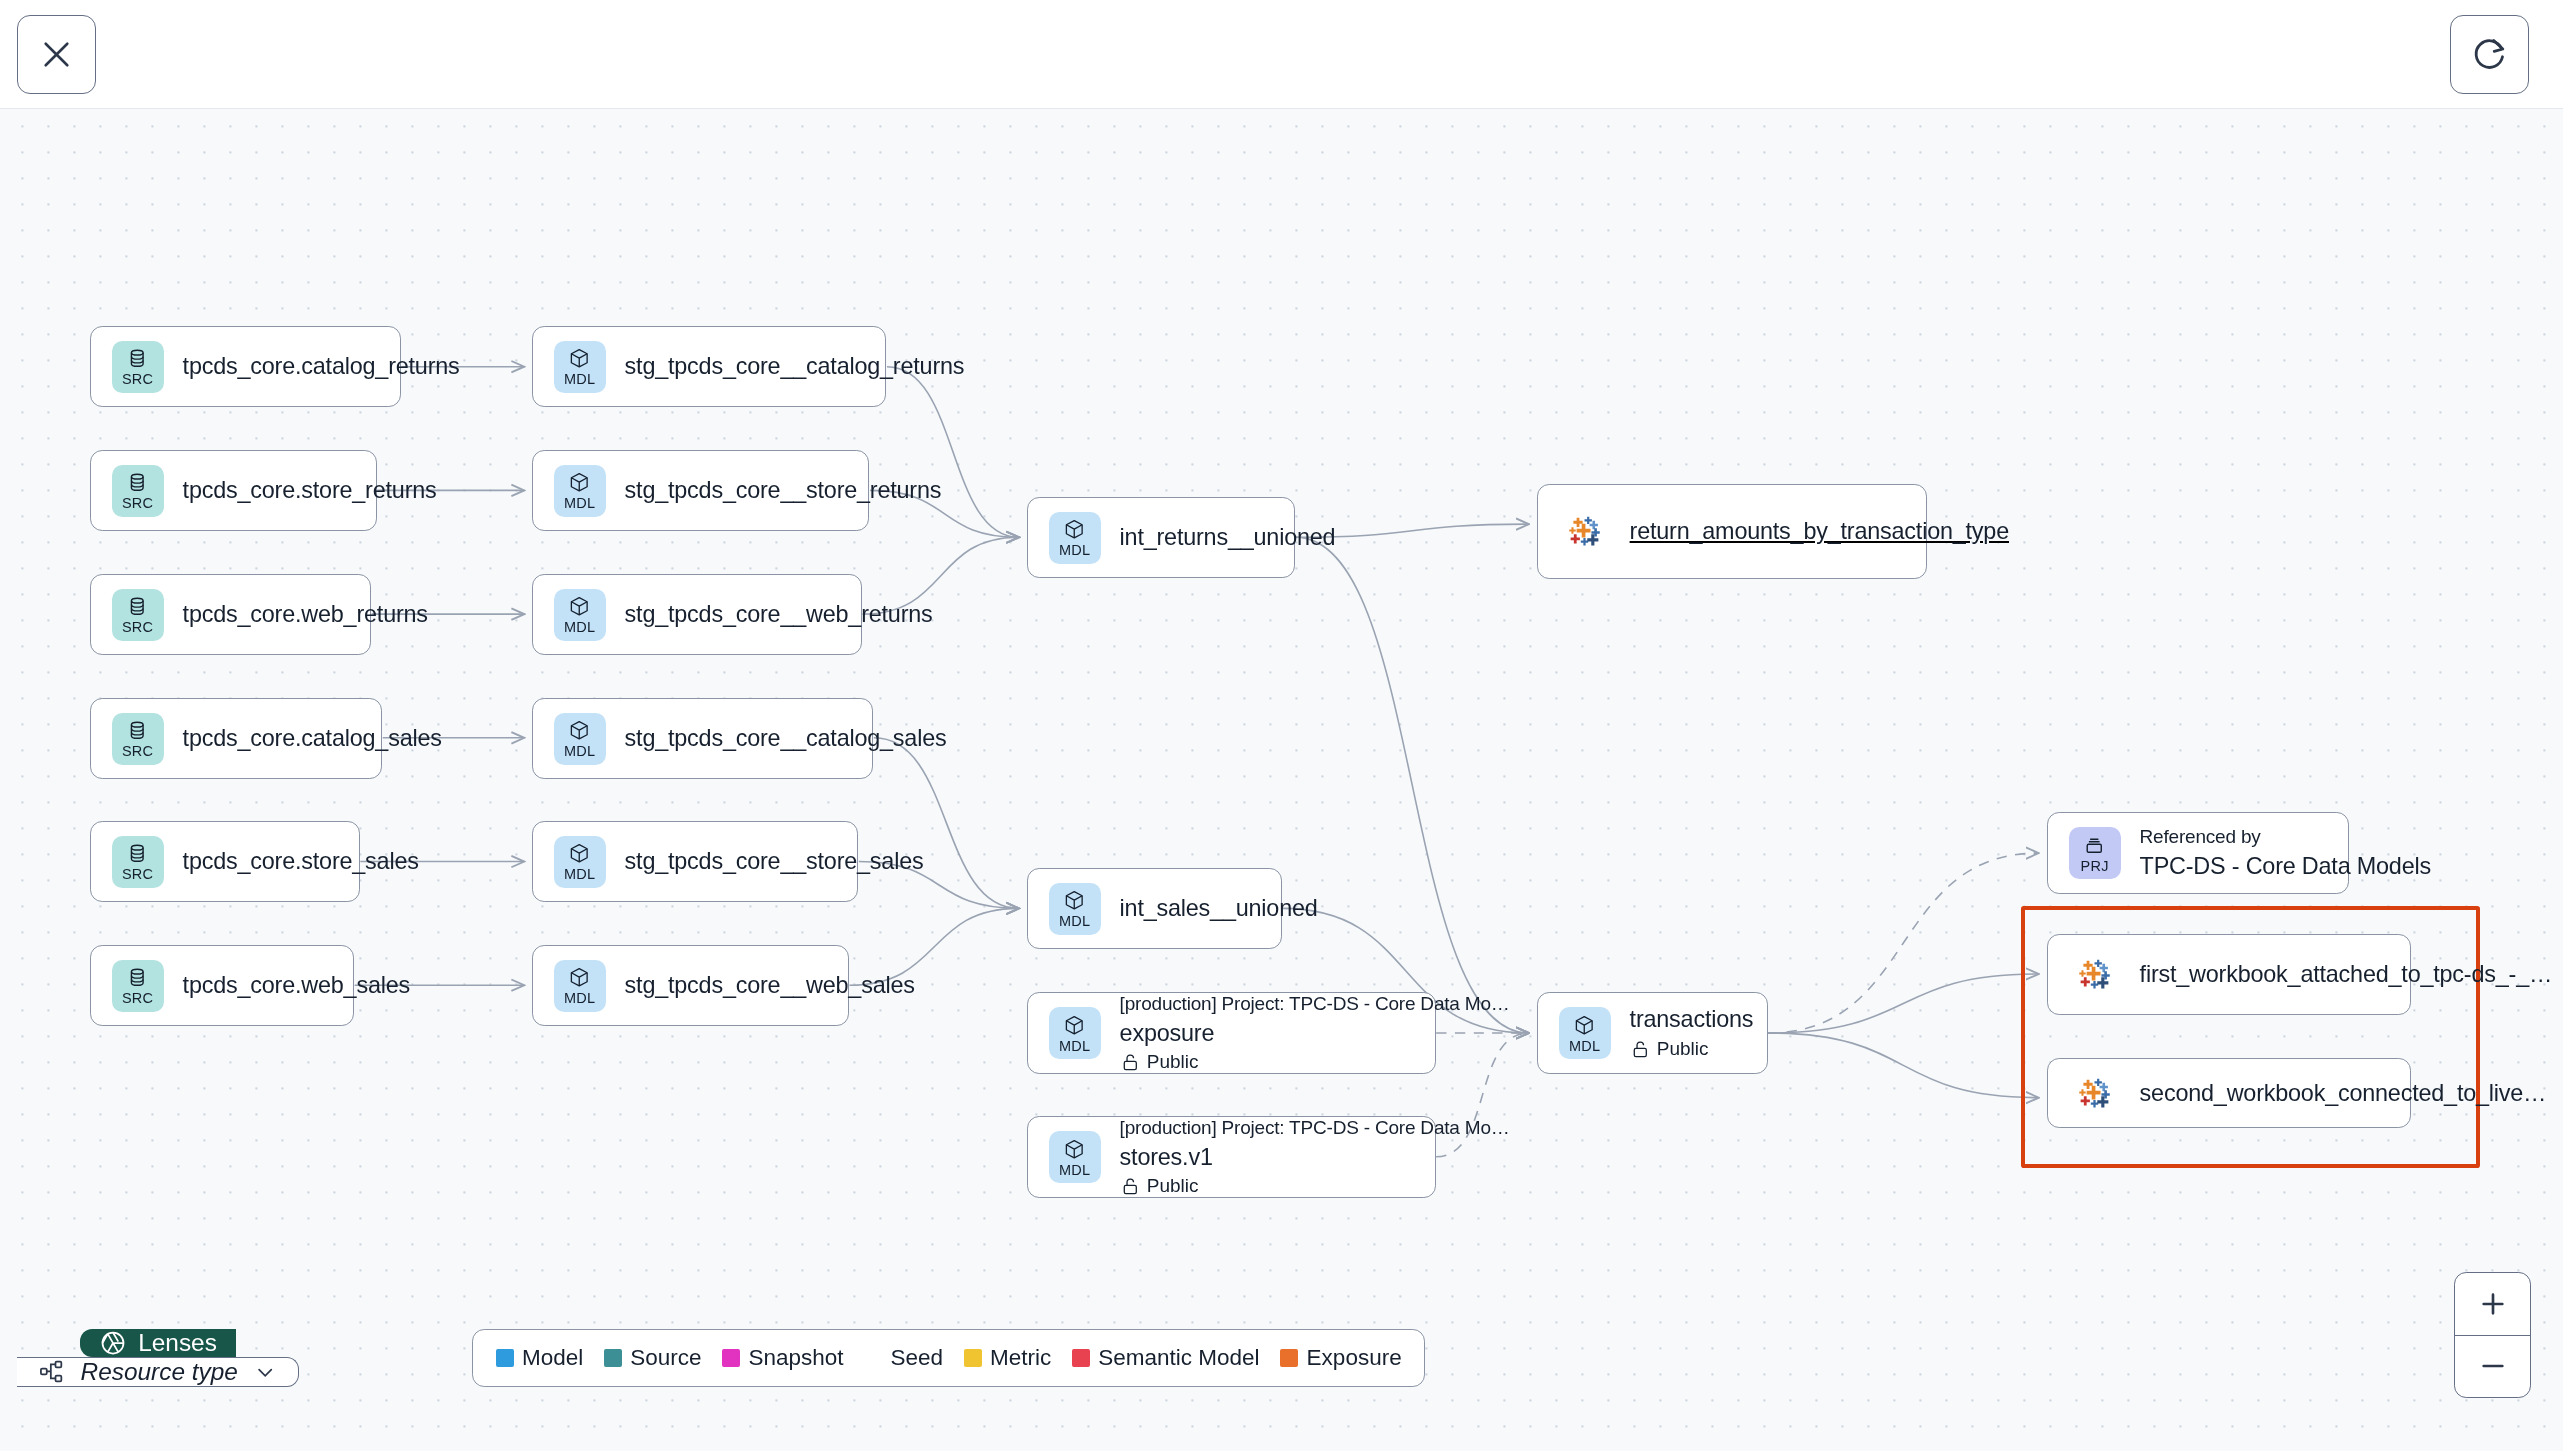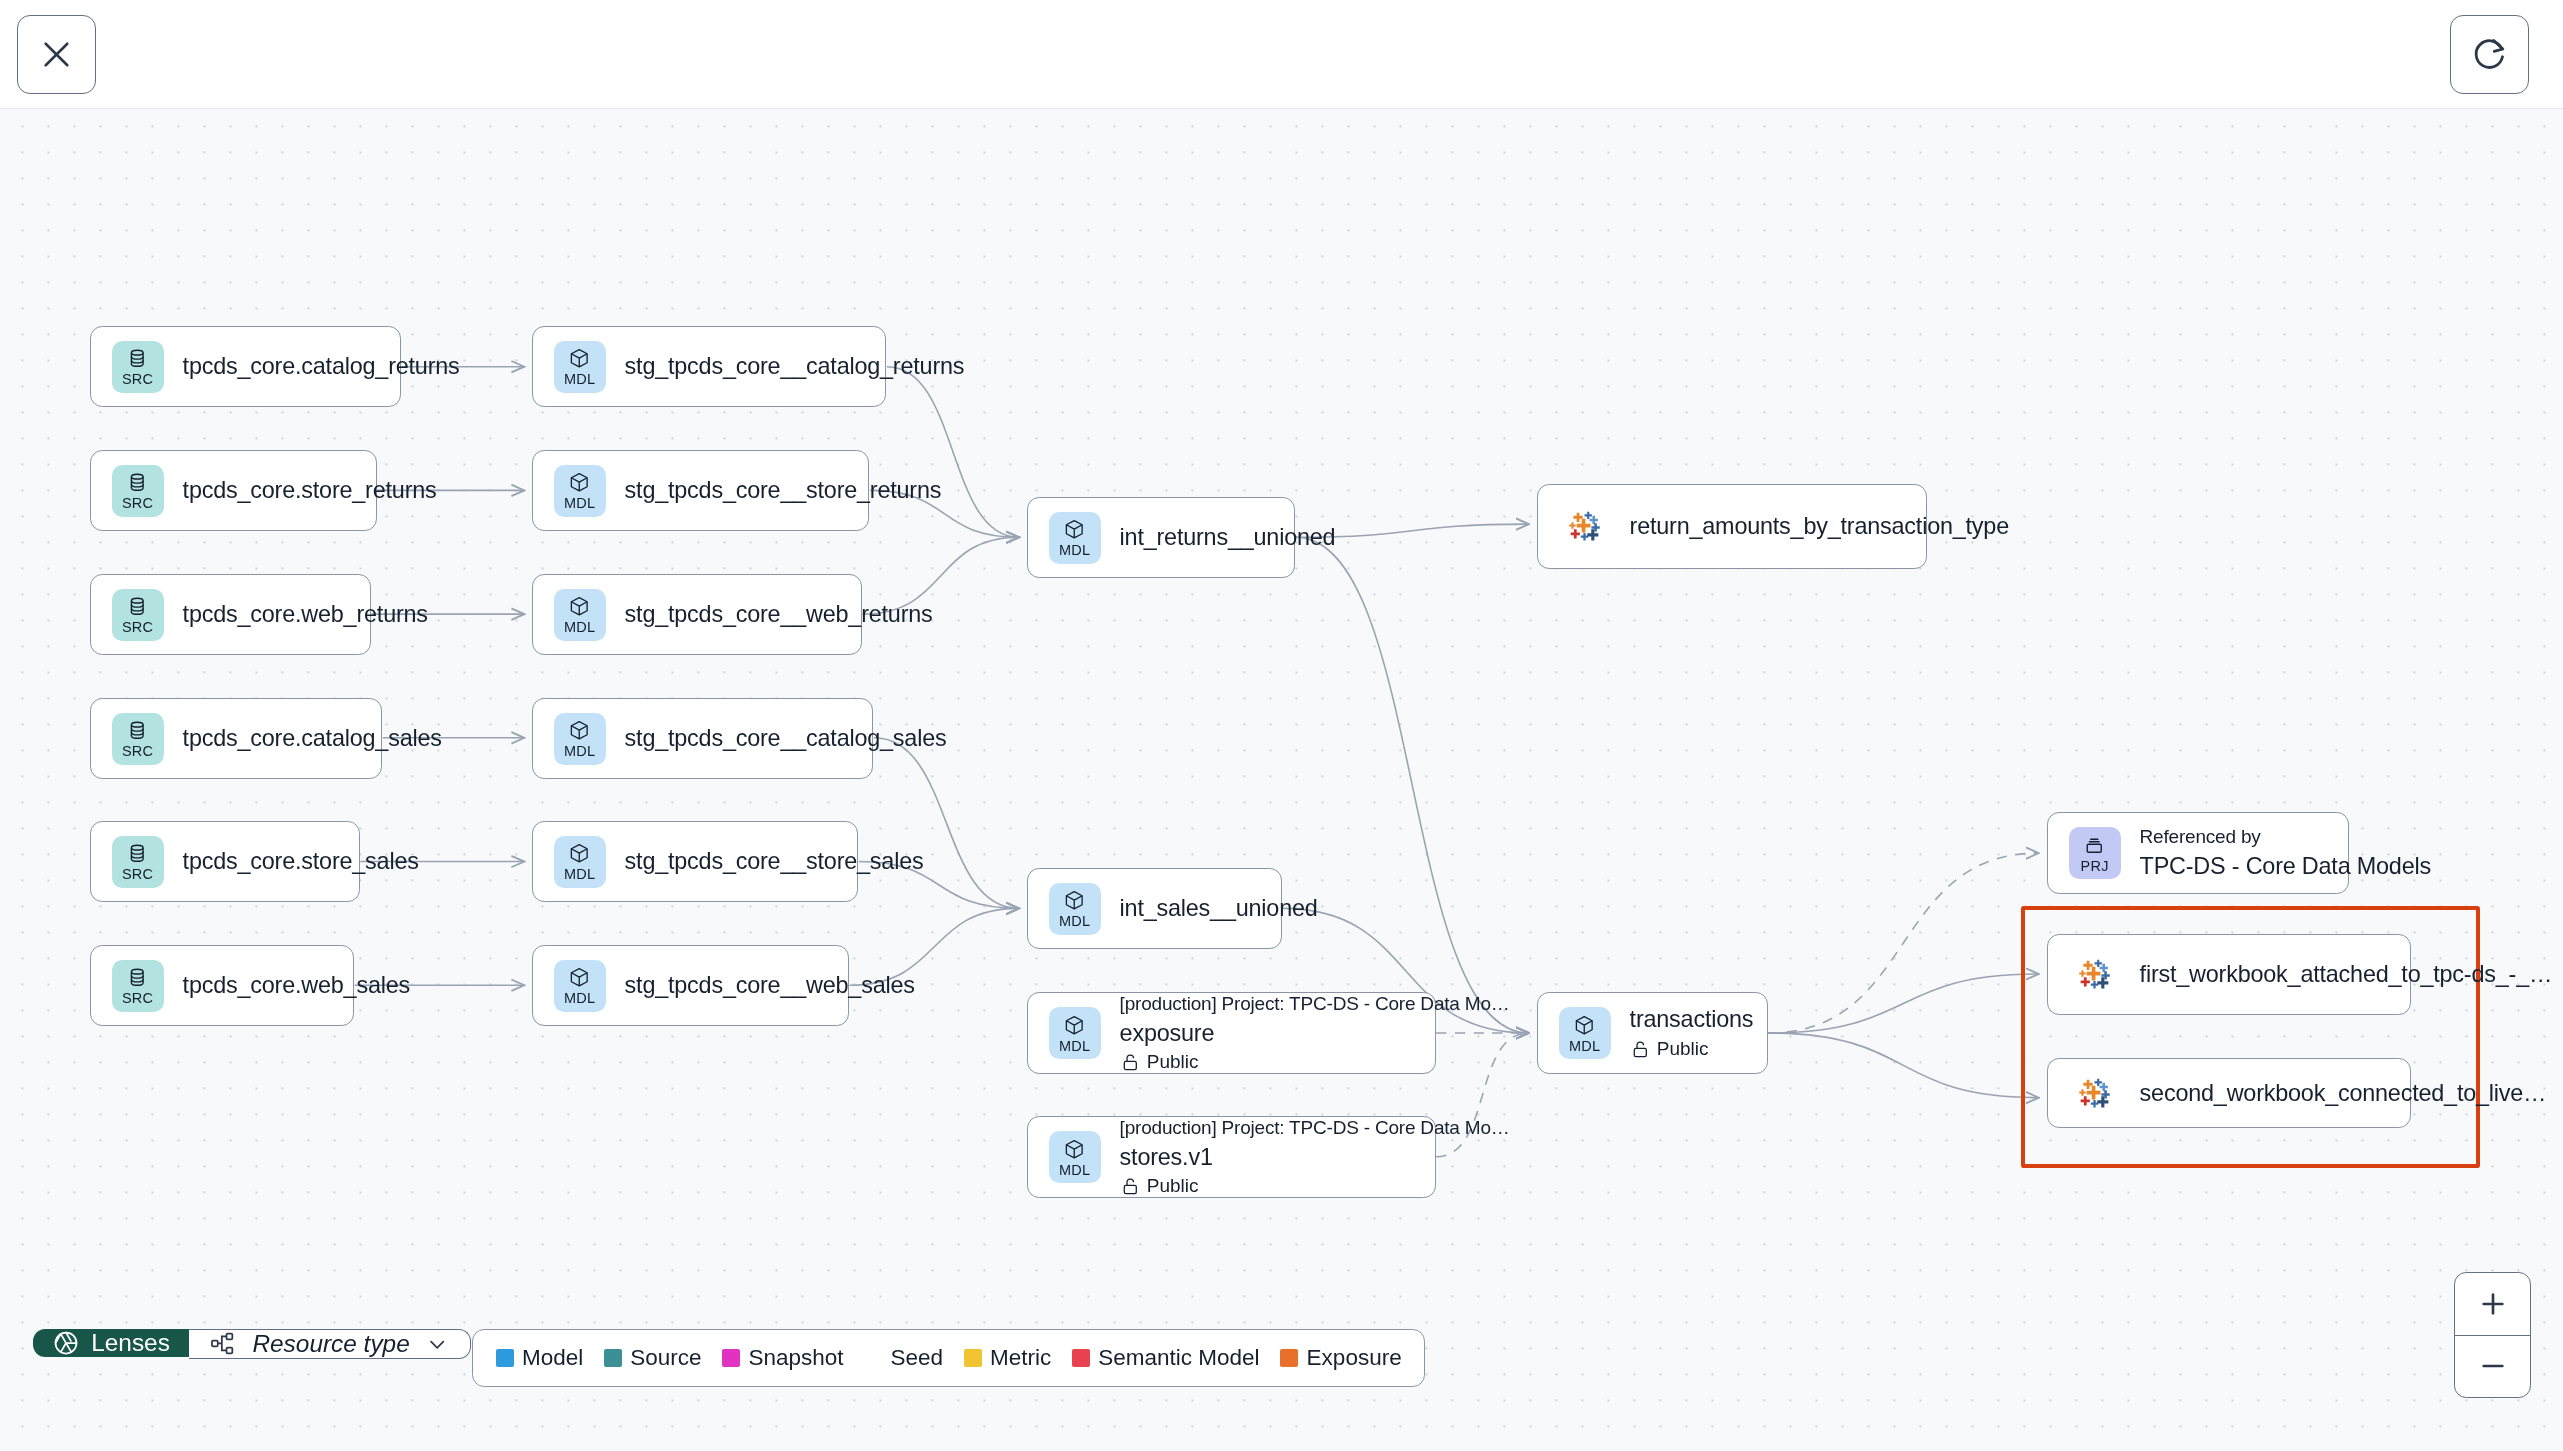--- a/index.html
+++ b/index.html
@@ -110,24 +110,25 @@
   .highlight-box {
     position: absolute;
     border: 4.7px solid #d9400f;
     border-radius: 2.8px;
     z-index: 3;
     pointer-events: none;
   }
 
   
   .lens-group {
-    position: absolute; left: 33px; top: 1220px;
+    position: absolute; left: 17px; top: 1220px;
     height: 58px;
-    display: flex; align-items: flex-start;
+    display: flex; align-items: center;
     z-index: 30;
+    flex-direction: column;
   }
   .lens-btn {
     background: #18564a;
     color: #fff;
     border-radius: 12.2px 0 0 12.2px;
     display: flex; align-items: center; gap: 11.2px;
     padding: 0 19px 0 19px;
     font-size: 24.4px;
     cursor: pointer;
   }
@@ -493,21 +494,21 @@
             <div class="nm">transactions</div>
             <div class="vis">
               <svg width="20.6" height="20.6" viewBox="0 0 24 24" fill="none" stroke="#15202e" stroke-width="1.5" stroke-linejoin="round">
                 <rect x="5" y="11" width="14" height="9.5" rx="1.8"></rect>
                 <path d="M8.2 11 L8.2 7.6 A3.8 3.8 0 0 1 15.8 7.2"></path>
               </svg>
               <span>Public</span>
             </div>
           </div>
         </div>
-        <div class="node" style="left: 1537px; top: 375px; width: 390px; height: 85px;">
+        <div class="node" style="left: 1537px; top: 375px; width: 390px; height: 95px; text-decoration: underline;">
           <div class="badge exp">
             <svg width="37" height="37" viewBox="0 0 40 40">
               <path d="M13 5 L13 15 M8 10 L18 10" stroke="#e8872a" stroke-width="3" stroke-linecap="butt"></path>
               <path d="M24 4 L24 12 M20 8 L28 8" stroke="#3a6ca8" stroke-width="2.4" stroke-linecap="butt"></path>
               <path d="M30 8.5 L30 17.5 M25.5 13 L34.5 13" stroke="#5f93c9" stroke-width="2.8" stroke-linecap="butt"></path>
               <path d="M7 15.5 L7 22.5 M3.5 19 L10.5 19" stroke="#e8872a" stroke-width="2.2" stroke-linecap="butt"></path>
               <path d="M19 11.5 L19 26.5 M11.5 19 L26.5 19" stroke="#e8872a" stroke-width="4" stroke-linecap="butt"></path>
               <path d="M32 16.5 L32 25.5 M27.5 21 L36.5 21" stroke="#3a6ca8" stroke-width="2.8" stroke-linecap="butt"></path>
               <path d="M10 23 L10 33 M5 28 L15 28" stroke="#c8352e" stroke-width="3" stroke-linecap="butt"></path>
               <path d="M20 27 L20 35 M16 31 L24 31" stroke="#3a6ca8" stroke-width="2.4" stroke-linecap="butt"></path>

